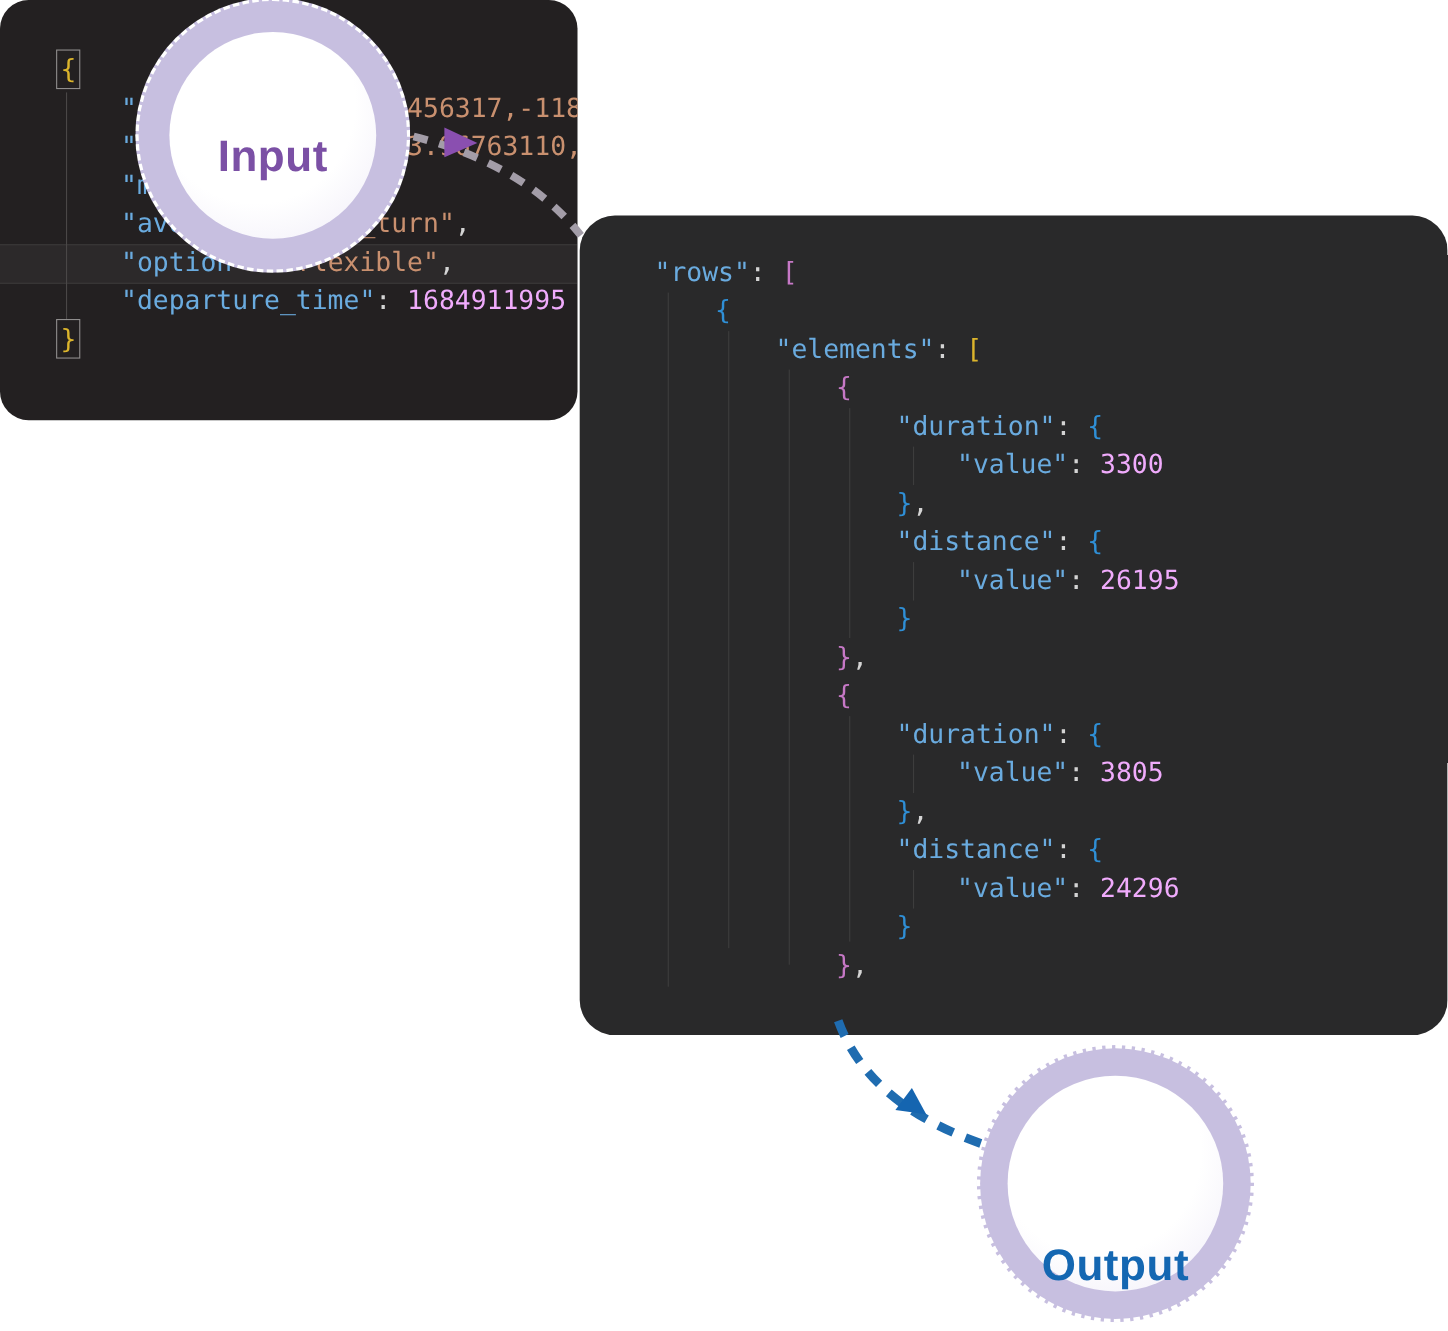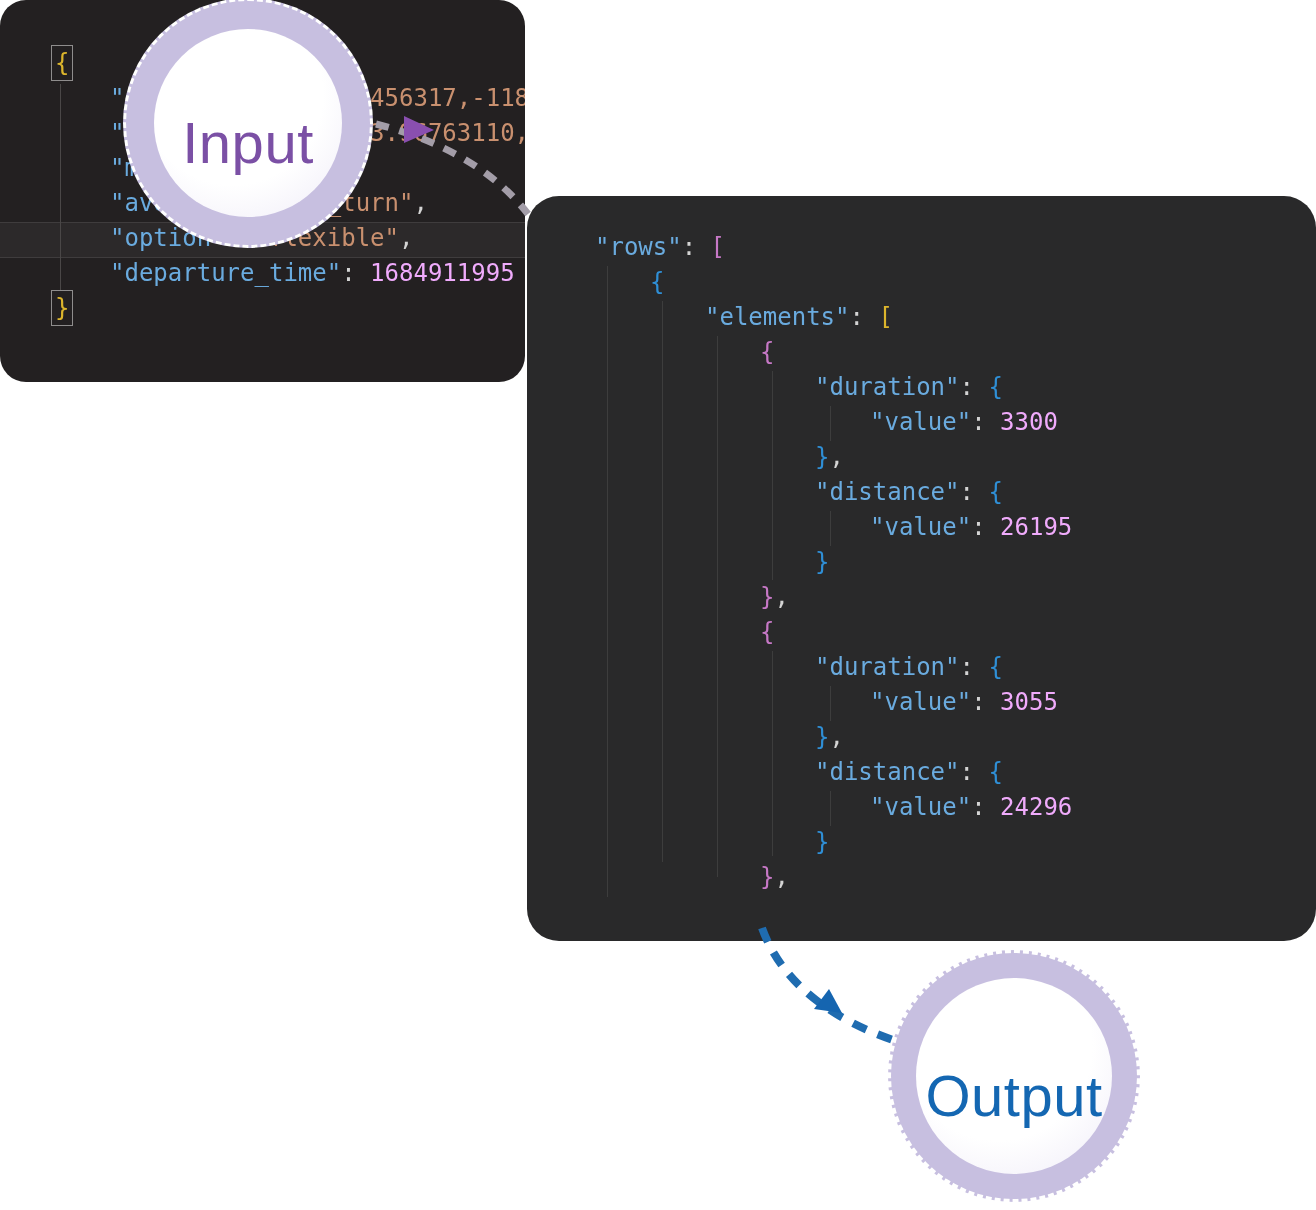--- a/index.html
+++ b/index.html
@@ -61,23 +61,23 @@
   }
   .badge-input{
     left:123px;top:-2px;width:250px;height:250px;
     background:#c7bfe0;
   }
   .badge-input .badge-inner{width:188px;height:188px;}
   .badge-output{
     left:888px;top:950px;width:252px;height:252px;
     background:#c7bfe0;
   }
-  .badge-output .badge-inner{width:196px;height:196px;}
+  .badge-output .badge-inner{width:196px;height:196px;align-items:flex-end;}
   .badge-label{
-    font-weight:400;font-size:58px;letter-spacing:0.5px;
+    font-weight:700;font-size:40px;letter-spacing:0.5px;
     font-family:"Liberation Sans", sans-serif;
     margin-top:38px;
   }
   .badge-input .badge-label{color:#7b50a5;}
   .badge-output .badge-label{color:#1467b2;}
 </style>
 </head>
 <body>
 
 <div class="panel panel-input">
@@ -112,21 +112,21 @@
       <div class="code-line" style="padding-left: 233px;"><span class="tok-bp">{</span></div>
       <div class="code-line" style="padding-left: 288px;"><span class="tok-key">"duration"</span><span class="tok-pun">: </span><span class="tok-bb">{</span></div>
       <div class="code-line" style="padding-left: 343px;"><span class="tok-key">"value"</span><span class="tok-pun">: </span><span class="tok-num">3300</span></div>
       <div class="code-line" style="padding-left: 288px;"><span class="tok-bb">}</span><span class="tok-pun">,</span></div>
       <div class="code-line" style="padding-left: 288px;"><span class="tok-key">"distance"</span><span class="tok-pun">: </span><span class="tok-bb">{</span></div>
       <div class="code-line" style="padding-left: 343px;"><span class="tok-key">"value"</span><span class="tok-pun">: </span><span class="tok-num">26195</span></div>
       <div class="code-line" style="padding-left: 288px;"><span class="tok-bb">}</span></div>
       <div class="code-line" style="padding-left: 233px;"><span class="tok-bp">}</span><span class="tok-pun">,</span></div>
       <div class="code-line" style="padding-left: 233px;"><span class="tok-bp">{</span></div>
       <div class="code-line" style="padding-left: 288px;"><span class="tok-key">"duration"</span><span class="tok-pun">: </span><span class="tok-bb">{</span></div>
-      <div class="code-line" style="padding-left: 343px;"><span class="tok-key">"value"</span><span class="tok-pun">: </span><span class="tok-num">3055</span></div>
+      <div class="code-line" style="padding-left: 343px;"><span class="tok-key">"value"</span><span class="tok-pun">: </span><span class="tok-num">3805</span></div>
       <div class="code-line" style="padding-left: 288px;"><span class="tok-bb">}</span><span class="tok-pun">,</span></div>
       <div class="code-line" style="padding-left: 288px;"><span class="tok-key">"distance"</span><span class="tok-pun">: </span><span class="tok-bb">{</span></div>
       <div class="code-line" style="padding-left: 343px;"><span class="tok-key">"value"</span><span class="tok-pun">: </span><span class="tok-num">24296</span></div>
       <div class="code-line" style="padding-left: 288px;"><span class="tok-bb">}</span></div>
       <div class="code-line" style="padding-left: 233px;"><span class="tok-bp">}</span><span class="tok-pun">,</span></div>
     </div>
 </div>
 
 <svg class="connectors" width="1316" height="1210" viewBox="0 0 1316 1210">
   <path d="M 376 124 Q 478 150 528 214" fill="none" stroke="#a39da8" stroke-width="7" stroke-dasharray="13 11"></path>

